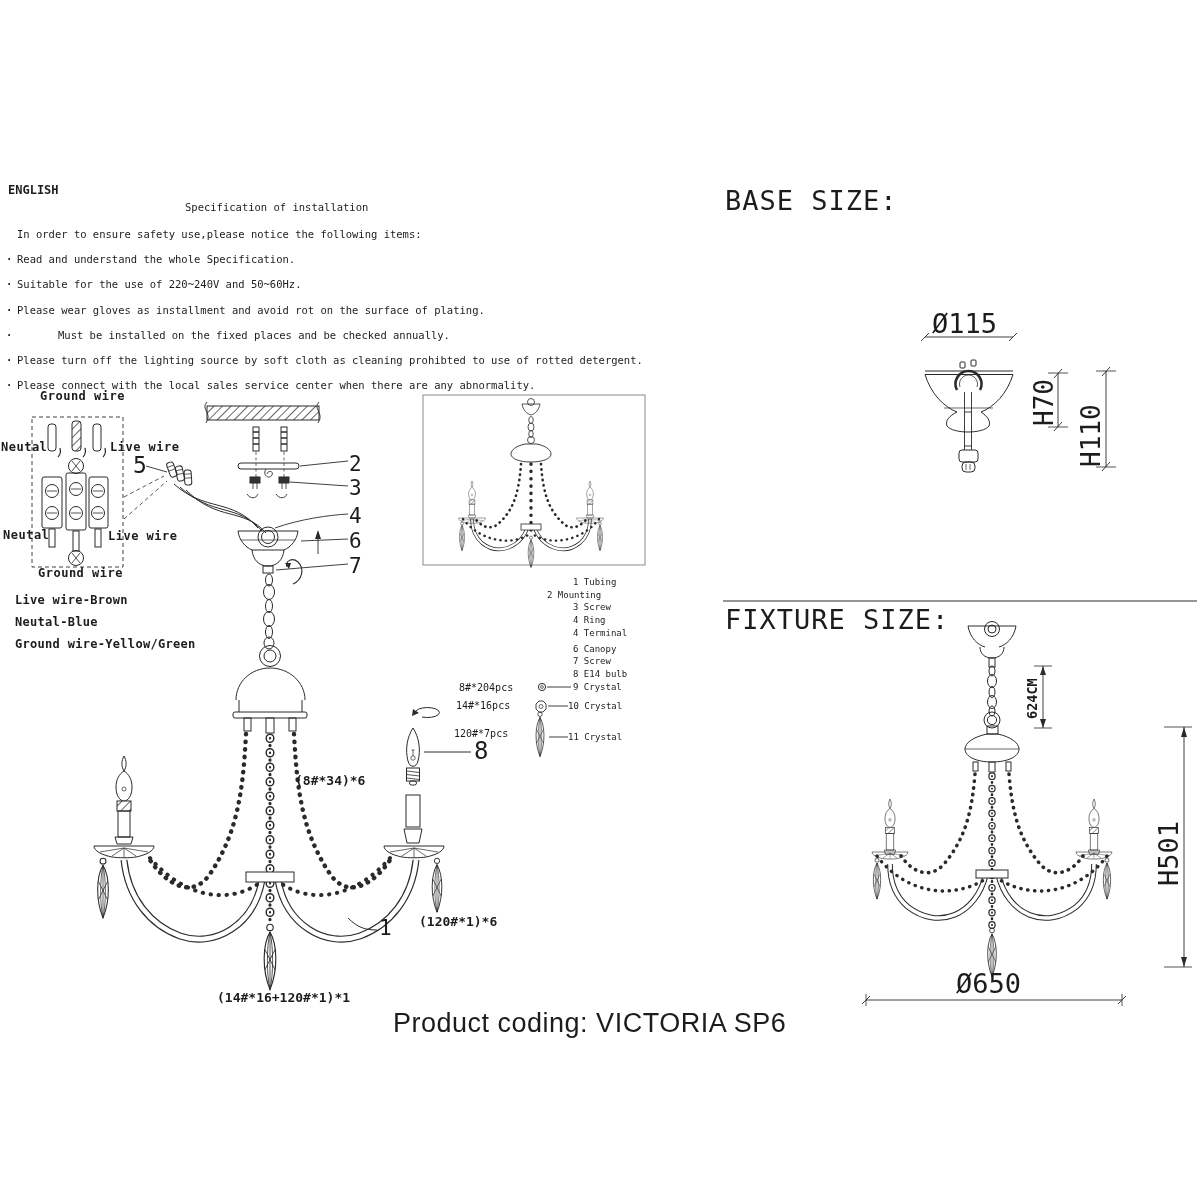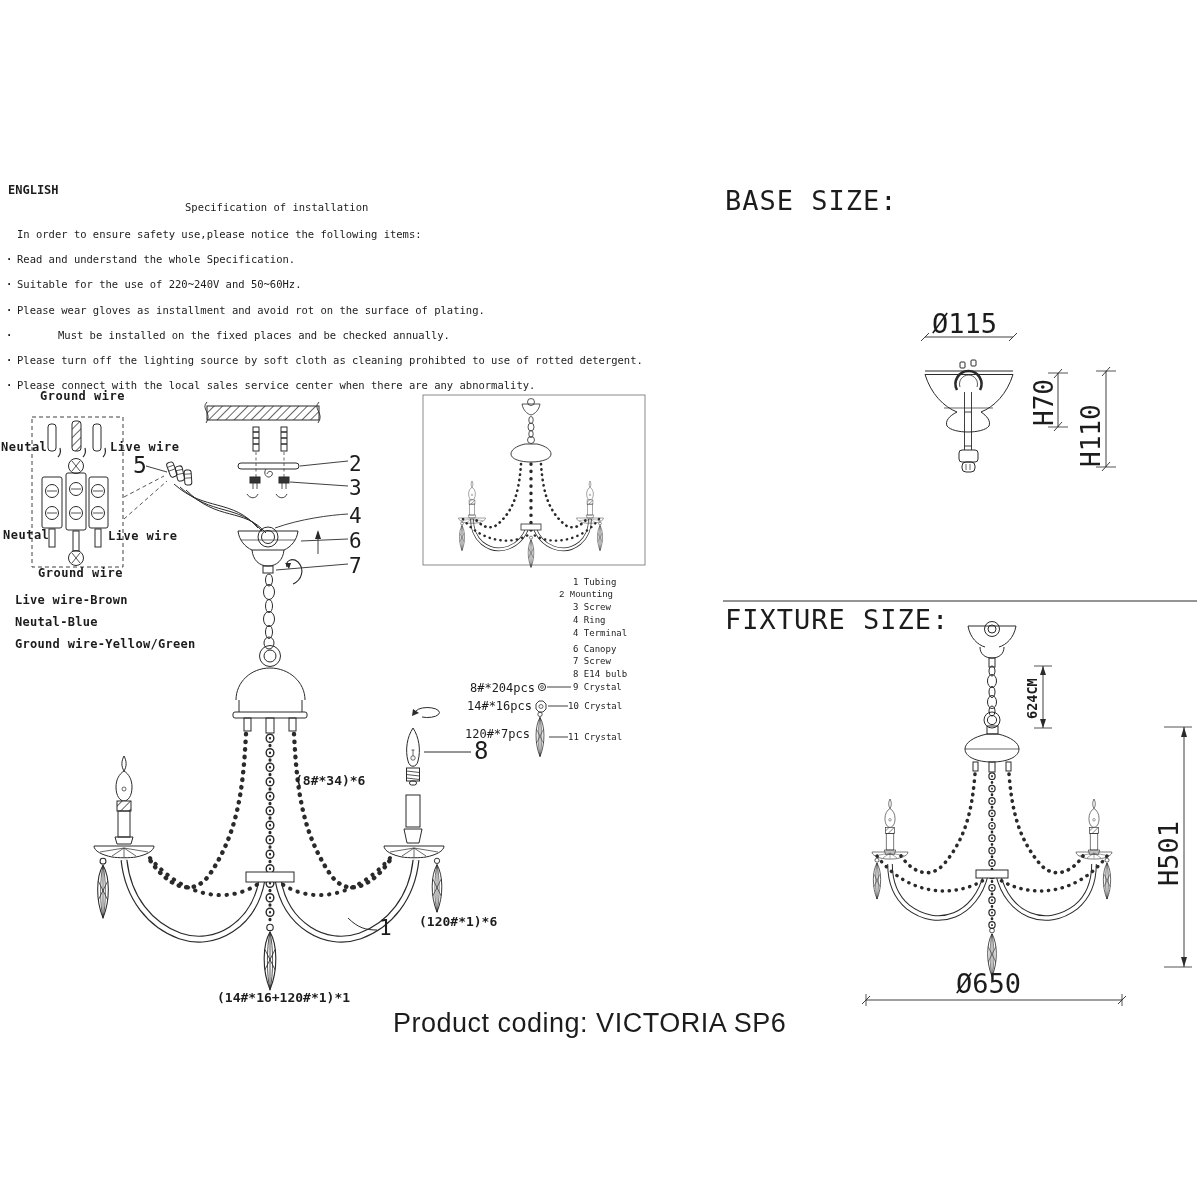--- a/index.html
+++ b/index.html
@@ -7,21 +7,21 @@
         font-family:"DejaVu Sans Mono",monospace;color:#1c1c1c;}
   #art{position:absolute;left:0;top:0;z-index:0;}
   .t{position:absolute;white-space:nowrap;z-index:2;line-height:1.15;}
   .spec{font-size:10.5px;letter-spacing:0;}
   .bullet::before{content:"·";position:absolute;left:-11px;top:0;font-weight:700;}
   .wlabel{font-size:12px;font-weight:600;letter-spacing:0.5px;}
   .legend{font-size:12px;font-weight:600;letter-spacing:0.3px;}
   .callout{font-size:21px;}
   .ann{font-size:13px;font-weight:700;}
   .plist{font-size:9px;}
-  .qty{font-size:12px;text-align:right;width:76px;}
+  .qty{font-size:10px;width:76px;}
   .dimhead{font-size:27px;letter-spacing:1px;}
   .dimlabel{font-size:27px;}
   .vtext{transform:rotate(-90deg);transform-origin:0 0;line-height:1em;}
   .product{font-family:"Liberation Sans",sans-serif;font-size:27px;letter-spacing:0.5px;}
 </style>
 </head>
 <body>
 
 <div id="page">
 
@@ -369,21 +369,21 @@
 <div class="t callout" style="left:133px;top:452px;font-size:23px;">5</div>
 <div class="t callout" style="left:349px;top:452px;">2</div>
 <div class="t callout" style="left:349px;top:476px;">3</div>
 <div class="t callout" style="left:349px;top:504px;">4</div>
 <div class="t callout" style="left:349px;top:529px;">6</div>
 <div class="t callout" style="left:349px;top:554px;">7</div>
 <div class="t callout" style="left:379px;top:916px;">1</div>
 <div class="t callout" style="left:474px;top:738px;font-size:24px;">8</div>
 
 <div class="t plist" style="left:573px;top:577px;">1 Tubing</div>
-<div class="t plist" style="left:559px;top:590px;font-family:Liberation Mono, monospace;">2 Mounting</div>
+<div class="t plist" style="left:547px;top:590px;">2 Mounting</div>
 <div class="t plist" style="left:573px;top:602px;">3 Screw</div>
 <div class="t plist" style="left:573px;top:615px;">4 Ring</div>
 <div class="t plist" style="left:573px;top:628px;">4 Terminal</div>
 <div class="t plist" style="left:573px;top:644px;">6 Canopy</div>
 <div class="t plist" style="left:573px;top:656px;">7 Screw</div>
 <div class="t plist" style="left:573px;top:669px;">8 E14 bulb</div>
 <div class="t plist" style="left:573px;top:682px;">9 Crystal</div>
 <div class="t plist" style="left:568px;top:701px;">10 Crystal</div>
 <div class="t plist" style="left:568px;top:732px;">11 Crystal</div>
 

